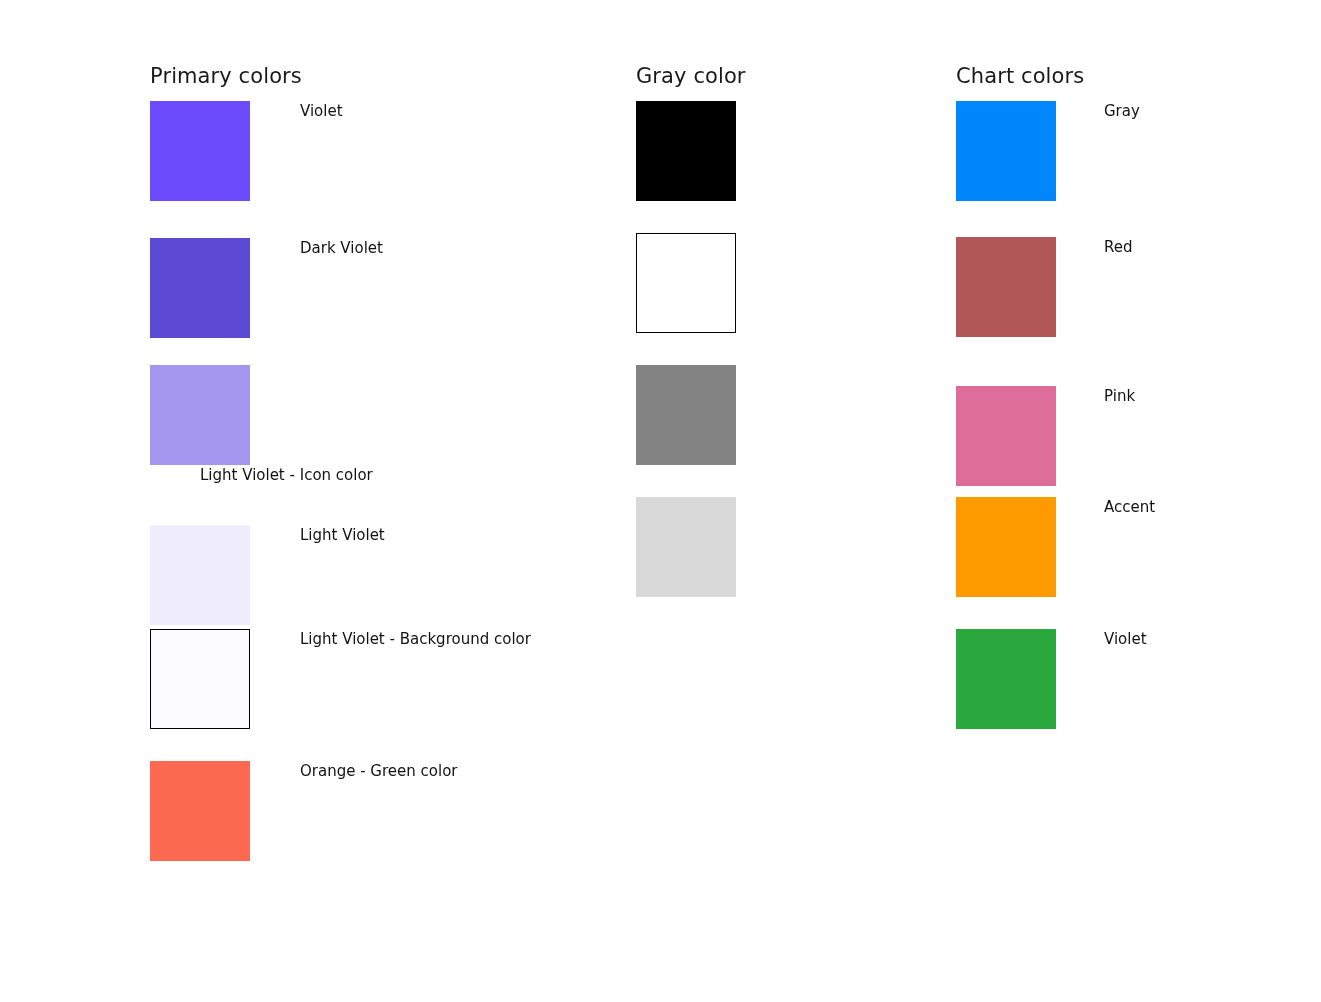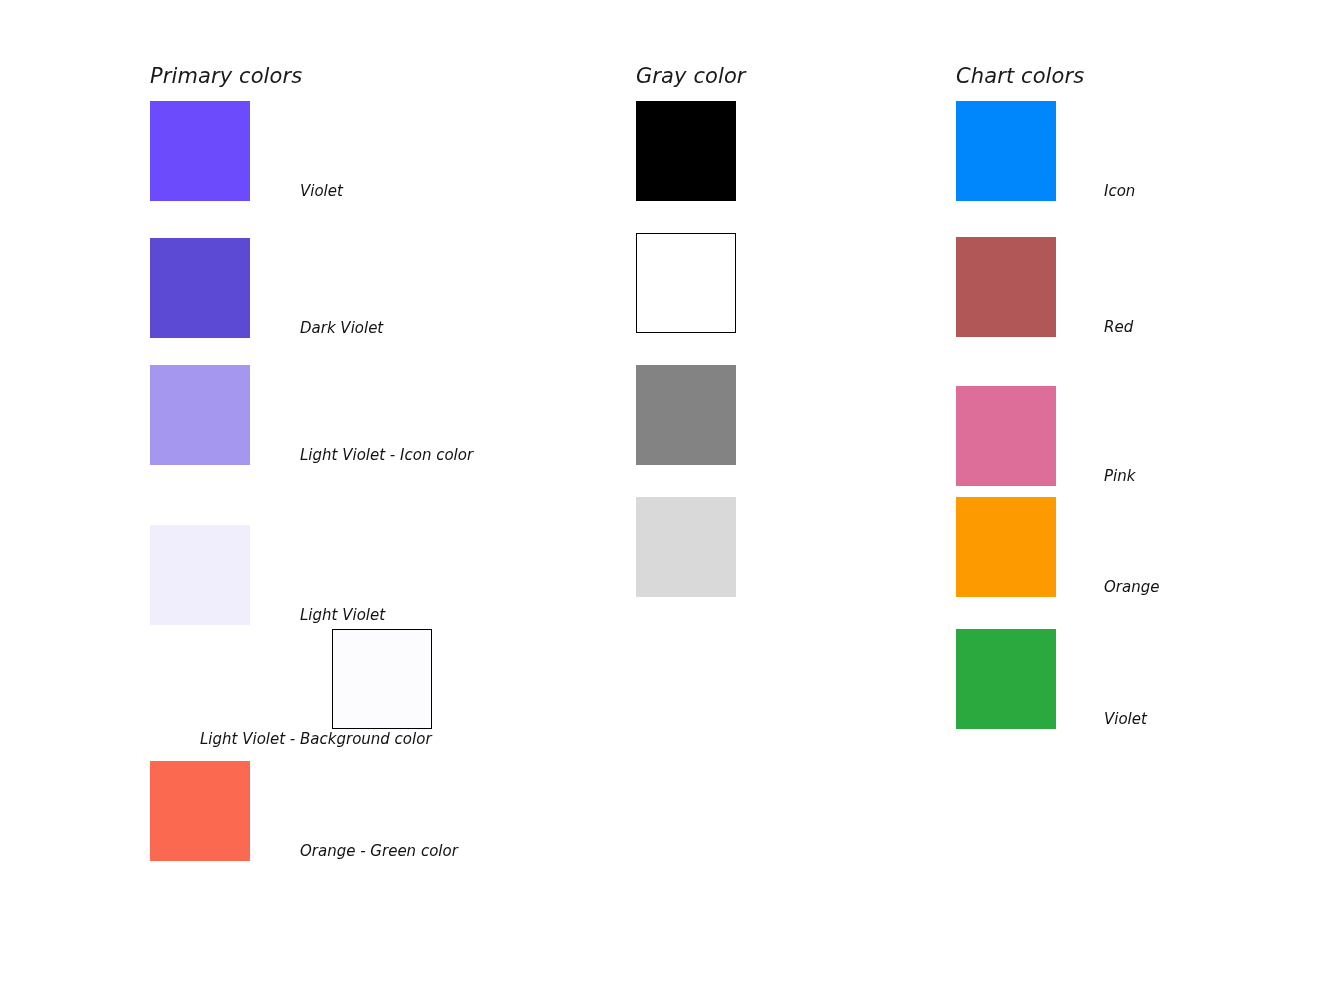--- a/index.html
+++ b/index.html
@@ -13,21 +13,20 @@
     background: #ffffff;
     font-family: "DejaVu Sans", "Liberation Sans", sans-serif;
     overflow: hidden;
     position: relative;
     -webkit-font-smoothing: antialiased;
   }
   .board {
     position: relative;
     width: 1227px;
     height: 1002px;
-    font-style: italic;
   }
   .column {
     position: absolute;
     top: 0;
     height: 1002px;
   }
   .col-primary  { left: 150px; }
   .col-gray     { left: 636px; }
   .col-chart    { left: 956px; }
 
@@ -42,21 +41,21 @@
     color: #1a1a1a;
     letter-spacing: 0.1px;
     white-space: nowrap;
   }
 
   .swatch-row {
     position: absolute;
     left: 0;
     height: 100px;
     display: flex;
-    align-items: flex-end;
+    align-items: flex-start;
   }
   .swatch {
     width: 100px;
     height: 100px;
     flex: 0 0 100px;
     box-sizing: border-box;
   }
   .swatch.bordered {
     border: 1px solid #000000;
   }
@@ -78,29 +77,29 @@
     <h2 class="col-title">Primary colors</h2>
     <div class="rows">
         <div class="swatch-row" style="top: 101px;">
           <div class="swatch" style="background: rgb(107, 75, 251);"></div>
           <div class="swatch-label">Violet</div>
         </div>
         <div class="swatch-row" style="top: 238px;">
           <div class="swatch" style="background: rgb(92, 74, 212);"></div>
           <div class="swatch-label">Dark Violet</div>
         </div>
-        <div class="swatch-row" style="top: 365px;">
+        <div class="swatch-row" style="top: 365px; flex-direction: column;">
           <div class="swatch" style="background: rgb(165, 150, 240);"></div>
           <div class="swatch-label">Light Violet - Icon color</div>
         </div>
         <div class="swatch-row" style="top: 525px;">
           <div class="swatch" style="background: rgb(240, 237, 253);"></div>
           <div class="swatch-label">Light Violet</div>
         </div>
-        <div class="swatch-row" style="top: 629px; flex-direction: column;">
+        <div class="swatch-row" style="top: 629px;">
           <div class="swatch bordered" style="background: rgb(252, 251, 254);"></div>
           <div class="swatch-label">Light Violet - Background color</div>
         </div>
         <div class="swatch-row" style="top: 761px;">
           <div class="swatch" style="background: rgb(251, 106, 80);"></div>
           <div class="swatch-label">Orange - Green color</div>
         </div>
       </div>
   </section>
 
@@ -120,33 +119,33 @@
           <div class="swatch" style="background: rgb(217, 217, 217);"></div>
         </div>
       </div>
   </section>
 
   <section class="column col-chart">
     <h2 class="col-title">Chart colors</h2>
     <div class="rows">
         <div class="swatch-row" style="top: 101px;">
           <div class="swatch" style="background: rgb(0, 135, 251);"></div>
-          <div class="swatch-label">Icon</div>
+          <div class="swatch-label">Gray</div>
         </div>
         <div class="swatch-row" style="top: 237px;">
           <div class="swatch" style="background: rgb(178, 87, 87);"></div>
           <div class="swatch-label">Red</div>
         </div>
         <div class="swatch-row" style="top: 386px;">
           <div class="swatch" style="background: rgb(221, 110, 154);"></div>
           <div class="swatch-label">Pink</div>
         </div>
         <div class="swatch-row" style="top: 497px;">
           <div class="swatch" style="background: rgb(253, 154, 0);"></div>
-          <div class="swatch-label">Orange</div>
+          <div class="swatch-label">Accent</div>
         </div>
         <div class="swatch-row" style="top: 629px;">
           <div class="swatch" style="background: rgb(43, 169, 62);"></div>
           <div class="swatch-label">Violet</div>
         </div>
       </div>
   </section>
 
 </div>
 

